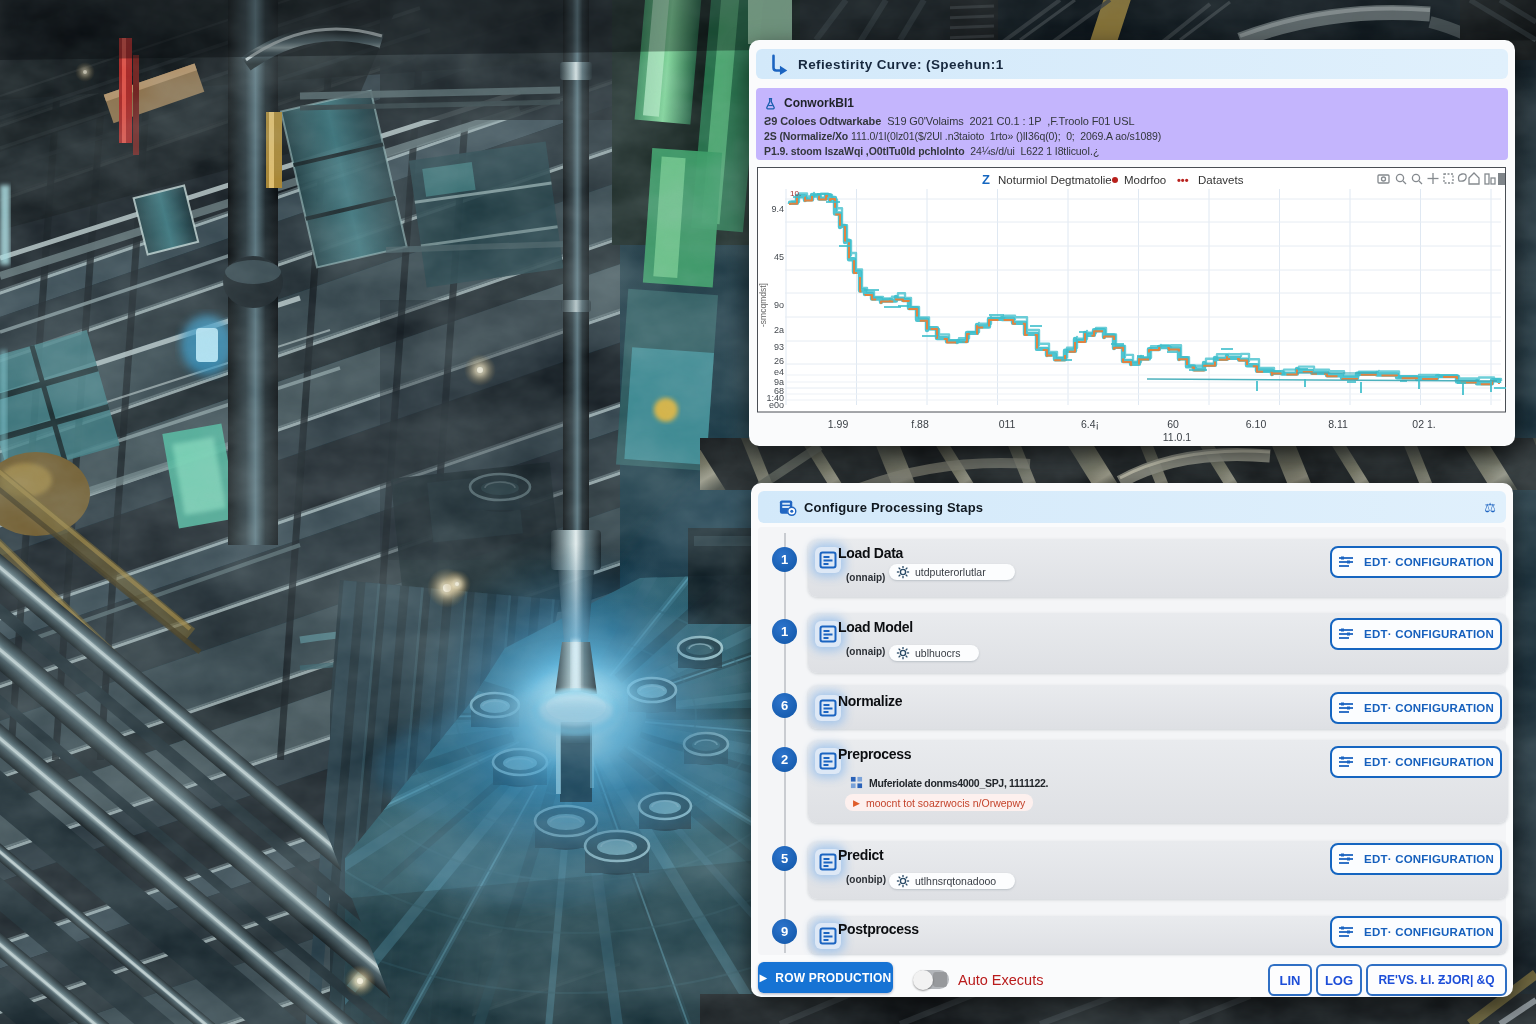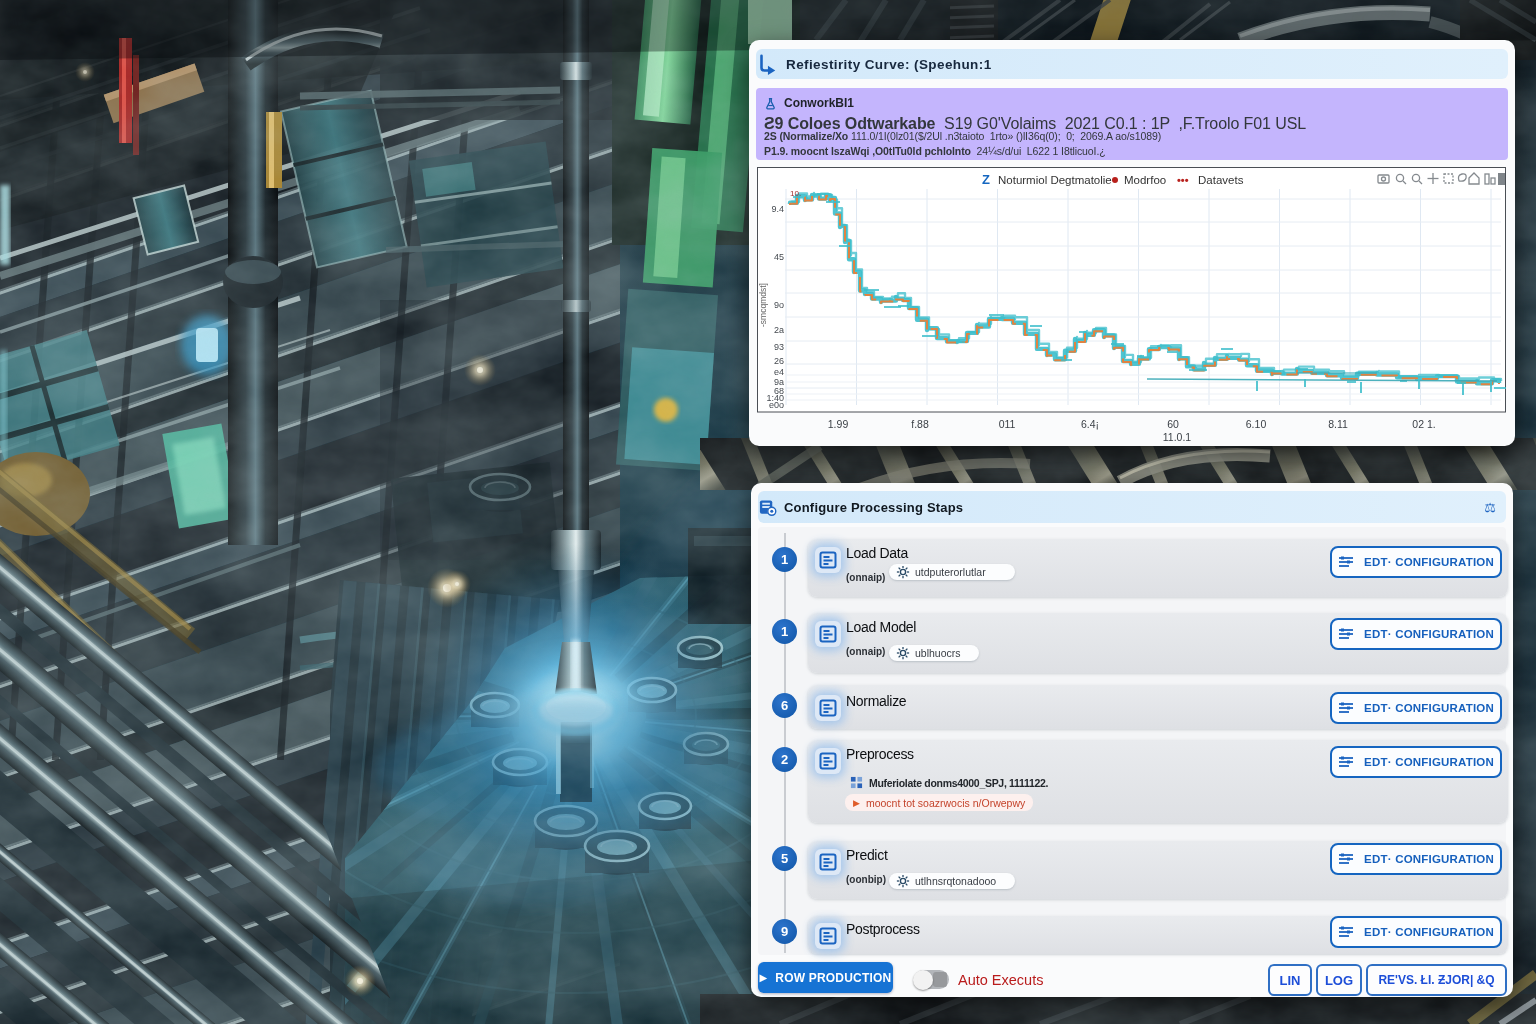--- a/index.html
+++ b/index.html
@@ -1,20 +1,20 @@
 <!DOCTYPE html>
 <html><head><meta charset="utf-8"><style>
 html,body{margin:0;padding:0;width:1536px;height:1024px;overflow:hidden;background:#0a1218;font-family:"Liberation Sans",sans-serif}
 #bg{position:absolute;left:0;top:0}
 .panel{position:absolute;background:#fafbfc;border-radius:10px;box-shadow:0 8px 24px rgba(0,0,0,0.6)}
 .phead{position:absolute;left:7px;right:7px;background:linear-gradient(90deg,#d3e9fa,#e0f0fc);border-radius:6px;display:flex;align-items:center}
 .row{position:absolute;left:57px;right:5px;background:linear-gradient(180deg,#e9ebee,#dee0e4);border-radius:9px;box-shadow:0 1px 3px rgba(120,130,140,0.3)}
 .circ{position:absolute;left:21px;width:25px;height:25px;border-radius:50%;background:radial-gradient(circle at 40% 34%,#2d74cc,#0f55a6);color:#fff;font-weight:bold;font-size:13px;display:flex;align-items:center;justify-content:center}
 .icowrap{position:absolute;left:64px;width:26px;height:26px;border-radius:6px;background:#dde8f6;box-shadow:0 0 10px 4px rgba(160,195,235,0.9);display:flex;align-items:center;justify-content:center}
-.rtitle{position:absolute;left:95px;font-size:14px;font-weight:normal;color:#0c0e11;letter-spacing:-0.3px}
+.rtitle{position:absolute;left:87px;font-size:14px;font-weight:bold;color:#0c0e11;letter-spacing:-0.3px}
 .sublab{position:absolute;left:95px;font-size:10px;font-weight:bold;color:#2c3036;white-space:nowrap}
 .pill{position:absolute;height:16px;background:#fcfdfe;border-radius:9px;display:flex;align-items:center;padding:0 7px;gap:5px;box-shadow:0 1px 2px rgba(150,160,170,0.5)}
 .pill span{font-size:10.5px;color:#383d44;white-space:nowrap}
 .editbtn{position:absolute;left:579px;width:172px;height:32px;background:#fbfdff;border:2px solid #1565c0;border-radius:8px;display:flex;align-items:center;justify-content:space-between;gap:7px;cursor:default}
 .editbtn span{color:#1660bd;font-weight:bold;font-size:11.5px;font-family:"Liberation Sans",sans-serif;letter-spacing:0.2px;white-space:nowrap}
 .fbtn{position:absolute;top:481px;height:28px;background:#fdfdfe;border:2px solid #2f6fc4;border-radius:6px;color:#1d4ed8;font-weight:bold;font-size:13px;display:flex;align-items:center;justify-content:center;font-family:"Liberation Sans",sans-serif}
 </style></head><body>
 <svg id="bg" width="1536" height="1024" viewBox="0 0 1536 1024">
     <defs>
 <linearGradient id="baseG" x1="0" y1="0" x2="0" y2="1">
@@ -597,38 +597,38 @@
     <circle cx="360" cy="981" r="16" fill="url(#warmG)" opacity="0.9"></circle>
     <circle cx="360" cy="981" r="3" fill="#fff6e0" opacity="0.9"></circle>
     <circle cx="85" cy="72" r="10" fill="url(#warmG)" opacity="0.5"></circle>
     <circle cx="85" cy="72" r="2" fill="#fff6e0" opacity="0.5"></circle>
     <rect x="0" y="0" width="1536" height="1024" filter="url(#blotchF)" opacity="0.3" fill="#3a5058"></rect>
     <rect x="0" y="0" width="1536" height="1024" filter="url(#noiseF)" opacity="0.12" fill="#3a5058"></rect>
     <rect x="0" y="0" width="1536" height="1024" fill="none"></rect>
     <path d="M0 0 h1536 v40 L0 60 Z" fill="#05080b" opacity="0.35"></path>
   </svg>
 <div class="panel" id="p1" style="left:749px;top:40px;width:766px;height:406px">
-  <div class="phead" style="top:9px;height:30px;padding-left:0;gap:8px">
+  <div class="phead" style="top:9px;height:30px;padding-left:12px;gap:8px">
       <svg width="22" height="22" viewBox="0 0 24 24">
         <path d="M6 3 v13 q0 3 3 3 h6" fill="none" stroke="#1b64c1" stroke-width="2.8" stroke-linecap="round"></path>
         <path d="M13 14 l8 5 -8 5 z" fill="#1b64c1"></path>
       </svg>
     <span style="font-size:13.5px;font-weight:bold;color:#17283e;letter-spacing:0.4px">Refiestirity Curve: (Speehun:1</span>
     </div>
   <div style="position:absolute;left:7px;top:48px;right:7px;height:72px;background:#c4b5fd;border-radius:4px">
     <div style="position:absolute;left:8px;top:8px;display:flex;align-items:center;gap:7px">
         <svg width="13" height="13" viewBox="0 0 16 16">
           <path d="M6 2 h4 M7 2 v4 L3.5 13 a1.2 1.2 0 0 0 1.1 1.6 h6.8 a1.2 1.2 0 0 0 1.1-1.6 L9 6 V2" fill="none" stroke="#1b5fae" stroke-width="1.6"></path>
           <path d="M5.2 10.5 h5.6" stroke="#1b5fae" stroke-width="1.4"></path>
         </svg>
       <span style="font-size:12px;font-weight:bold;color:#1f2328">ConworkBI1</span>
       </div>
-    <div style="position:absolute;left:8px;top:27px;font-size:16px;color:#33373c;letter-spacing:-0.1px"><b>Ƨ9 Coloes Odtwarkabe</b>&nbsp; S19 G0'Volaims &nbsp;2021 C0.1 : 1P &nbsp;,F.Troolo F01 USL</div>
+    <div style="position:absolute;left:8px;top:27px;font-size:11px;color:#33373c;letter-spacing:-0.1px"><b>Ƨ9 Coloes Odtwarkabe</b>&nbsp; S19 G0'Volaims &nbsp;2021 C0.1 : 1P &nbsp;,F.Troolo F01 USL</div>
     <div style="position:absolute;left:8px;top:42px;font-size:10.5px;color:#33373c;letter-spacing:-0.1px"><b>2S (Normalize/Xo</b> 111.0/1I(0lz01($/2Ul .n3taioto &nbsp;1rto» ()lI36q(0); &nbsp;0; &nbsp;2069.A ao/s1089)</div>
-    <div style="position:absolute;left:8px;top:57px;font-size:10.5px;color:#33373c;letter-spacing:-0.1px"><b>P1.9. moocnt lszaWqi ,O0tlTu0ld pchlolnto</b>&nbsp; 24¼s/d/ui &nbsp;L622 1 I8tlicuoI.¿</div>
+    <div style="position:absolute;left:8px;top:57px;font-size:10.5px;color:#33373c;letter-spacing:-0.1px"><b>P1.9. stoom lszaWqi ,O0tlTu0ld pchlolnto</b>&nbsp; 24¼s/d/ui &nbsp;L622 1 I8tlicuoI.¿</div>
   </div>
   <svg width="749" height="276" viewBox="0 0 749 276" style="position:absolute;left:8px;top:127px">
       <rect x="0.5" y="0.5" width="748" height="244.5" fill="#ffffff" stroke="#4a4f55"></rect>
       <line x1="29" y1="22" x2="29" y2="238" stroke="#dfe8f2" stroke-width="1"></line>
       <line x1="99.5" y1="22" x2="99.5" y2="238" stroke="#dfe8f2" stroke-width="1"></line>
       <line x1="170" y1="22" x2="170" y2="238" stroke="#dfe8f2" stroke-width="1"></line>
       <line x1="240.5" y1="22" x2="240.5" y2="238" stroke="#dfe8f2" stroke-width="1"></line>
       <line x1="311" y1="22" x2="311" y2="238" stroke="#dfe8f2" stroke-width="1"></line>
       <line x1="381.5" y1="22" x2="381.5" y2="238" stroke="#dfe8f2" stroke-width="1"></line>
       <line x1="452" y1="22" x2="452" y2="238" stroke="#dfe8f2" stroke-width="1"></line>
@@ -726,21 +726,21 @@
       <text x="250" y="261" font-size="10.5" fill="#3a3f45" text-anchor="middle" font-family="Liberation Sans,sans-serif">011</text>
       <text x="333" y="261" font-size="10.5" fill="#3a3f45" text-anchor="middle" font-family="Liberation Sans,sans-serif">6.4¡</text>
       <text x="416" y="261" font-size="10.5" fill="#3a3f45" text-anchor="middle" font-family="Liberation Sans,sans-serif">60</text>
       <text x="499" y="261" font-size="10.5" fill="#3a3f45" text-anchor="middle" font-family="Liberation Sans,sans-serif">6.10</text>
       <text x="581" y="261" font-size="10.5" fill="#3a3f45" text-anchor="middle" font-family="Liberation Sans,sans-serif">8.11</text>
       <text x="667" y="261" font-size="10.5" fill="#3a3f45" text-anchor="middle" font-family="Liberation Sans,sans-serif">02 1.</text>
       <text x="420" y="274" font-size="10.5" fill="#3a3f45" text-anchor="middle" font-family="Liberation Sans,sans-serif">11.0.1</text>
     </svg>
 </div>
 <div class="panel" id="p2" style="left:751px;top:483px;width:762px;height:514px">
-  <div class="phead" style="top:8px;height:32px;padding-left:0;gap:7px">
+  <div class="phead" style="top:8px;height:32px;padding-left:20px;gap:7px">
       <svg width="19" height="19" viewBox="0 0 20 20">
         <rect x="2" y="2.5" width="13" height="14" rx="2" fill="#2166c2"></rect>
         <rect x="4.5" y="5" width="8" height="2" fill="#dcebfa"></rect>
         <rect x="4.5" y="8.5" width="8" height="2" fill="#dcebfa"></rect>
         <circle cx="14.5" cy="14" r="4.5" fill="#fff"></circle>
         <circle cx="14.5" cy="14" r="4.2" fill="none" stroke="#2166c2" stroke-width="1.5"></circle>
         <circle cx="14.5" cy="14" r="1.6" fill="#2166c2"></circle>
       </svg>
     <span style="font-size:13px;font-weight:bold;color:#101820;letter-spacing:0.2px">Configure Processing Staps</span>
     <span style="position:absolute;right:10px;color:#2166c2;font-size:13px">⚖</span>

